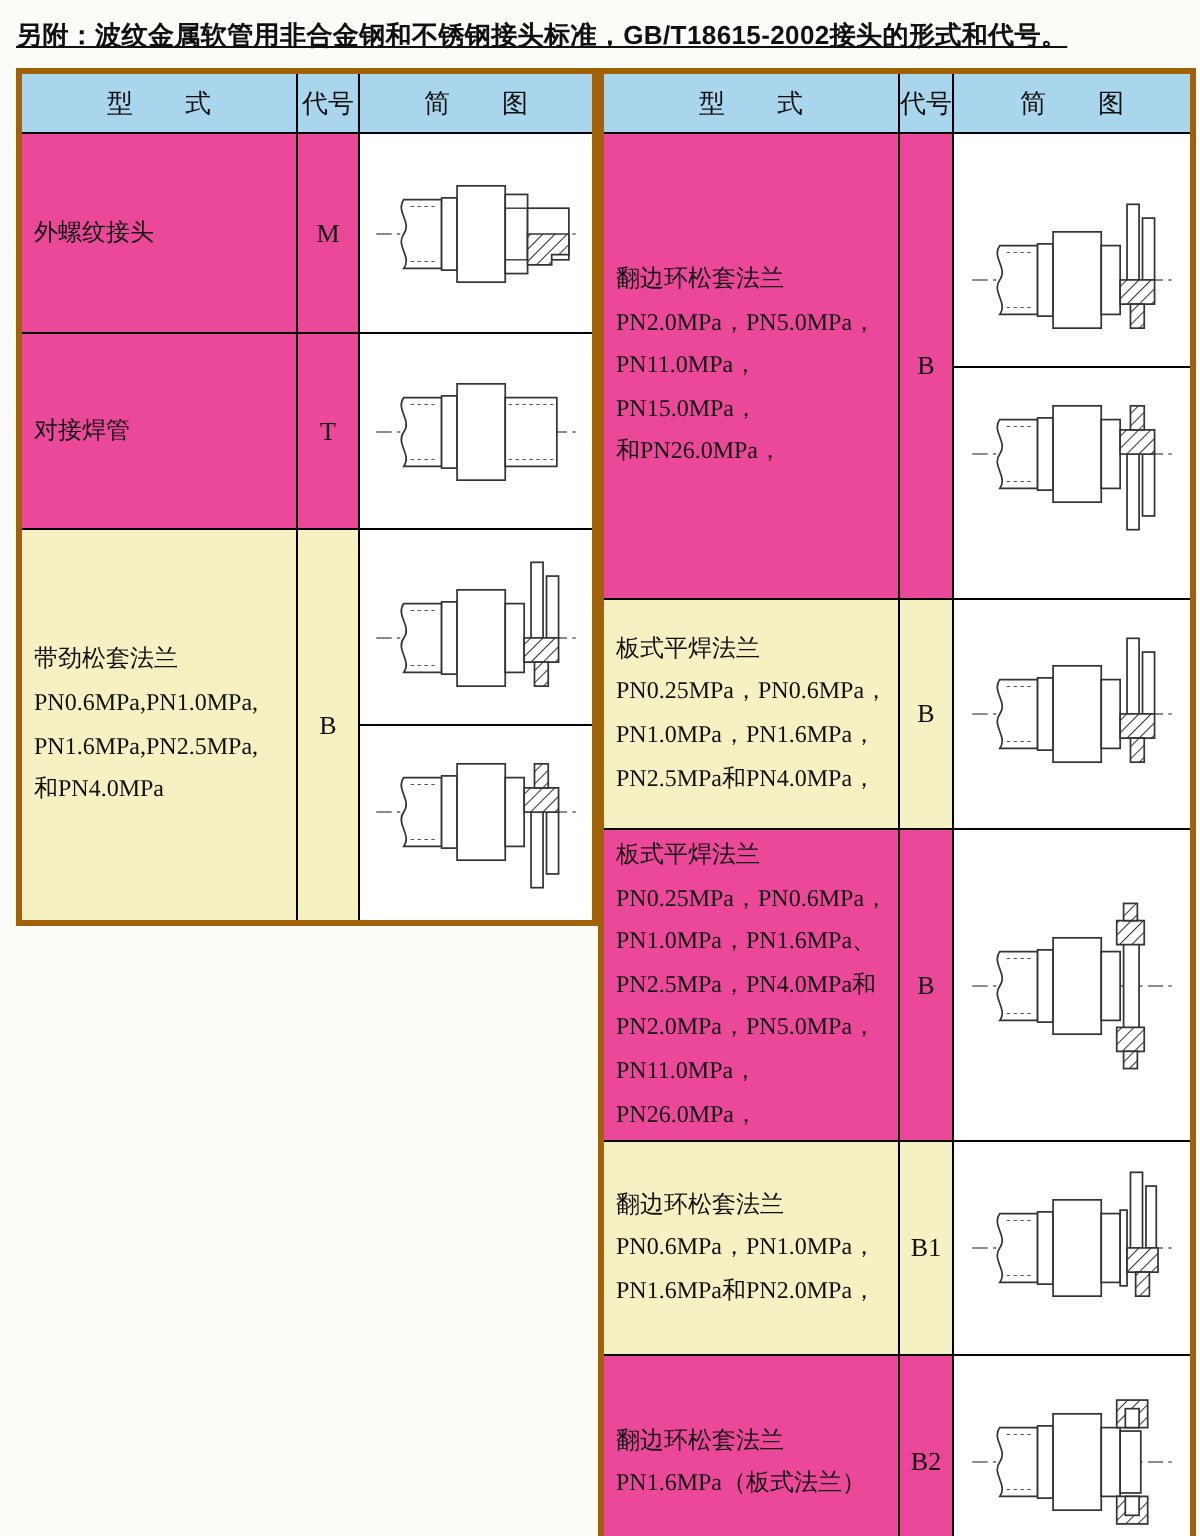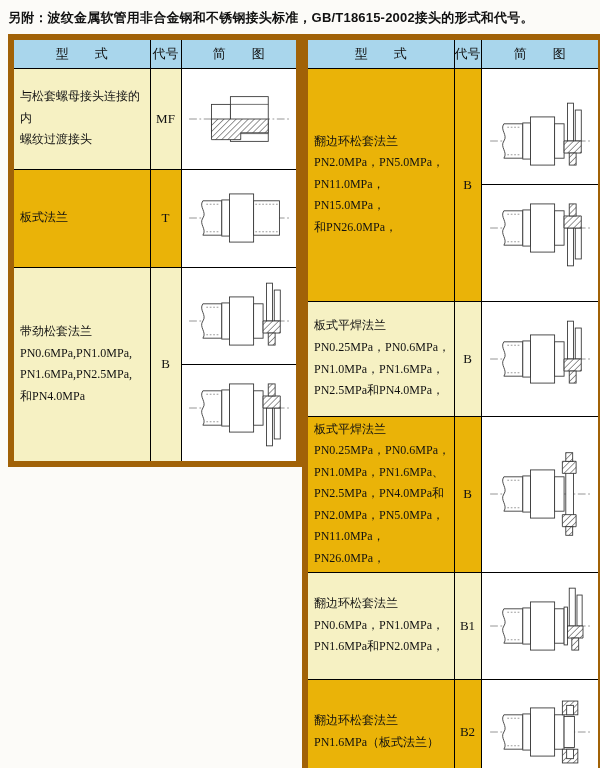--- a/index.html
+++ b/index.html
@@ -5,24 +5,24 @@
   html,body{margin:0;padding:0;}
   body{
     width:600px;height:768px;overflow:hidden;
     background:#fcfbf8;
     font-family:"Liberation Serif", serif;
     color:#111;
   }
   .title{
     padding:9px 6px 0 8px;
     font-family:"Liberation Sans", sans-serif;
-    font-weight:bold;font-size:13px;letter-spacing:0.2px;
+    font-weight:bold;font-size:13px;letter-spacing:0.2px;text-decoration:underline;
   }
   .tables{display:flex;align-items:flex-start;margin:7px 0 0 8px;}
-  table{border-collapse:collapse;table-layout:fixed;border:6px solid #a16207;background:#eab308;}
+  table{border-collapse:collapse;table-layout:fixed;border:3px solid #a16207;background:#ec4899;}
   td,th{border:1px solid #000;padding:0;overflow:hidden;}
   th{
     background:#a9d6ec;font-weight:normal;font-size:13px;
     font-family:"Liberation Serif", serif;
   }
   td.type{
     font-size:12px;line-height:1.8;white-space:pre-line;
     vertical-align:middle;padding:2px 2px 2px 6px;
   }
   td.code{text-align:center;vertical-align:middle;font-size:13px;}
@@ -55,37 +55,41 @@
         <col style="width:139px">
         <col style="width:31px">
         <col style="width:118px">
       </colgroup>
     <tbody>
         <tr style="height:31px">
       <th>型　　式</th>
       <th>代号</th>
       <th>简　　图</th>
     </tr>
-    <tr style="height:101px">
-      <td class="type hl">与松套螺母接头连接的内
-螺纹过渡接头</td>
-      <td class="code hl">MF</td>
-      <td class="diag">
-            <svg class="d" viewBox="0 0 120 100">
-              <line x1="2" y1="50" x2="118" y2="50" stroke="#666" stroke-width="0.8" stroke-dasharray="9 3 2 3"></line>
-              <rect x="28" y="33" width="22" height="34" fill="#fff" stroke="#333"></rect>
-     <rect x="50" y="24" width="44" height="52" fill="#fff" stroke="#333"></rect>
-     <line x1="50" y1="33" x2="94" y2="33" stroke="#333" stroke-width="0.8"></line>
-     <line x1="50" y1="67" x2="94" y2="67" stroke="#333" stroke-width="0.8"></line>
-     <path d="M28 50 H94 V66 H62 V74 H28 Z" fill="url(#hatch)" stroke="#333"></path>
+    <tr style="height:100px">
+      <td class="type">外螺纹接头</td>
+      <td class="code">M</td>
+      <td class="diag">
+            <svg class="d" viewBox="0 0 120 100">
+              <line x1="2" y1="50" x2="118" y2="50" stroke="#666" stroke-width="0.8" stroke-dasharray="9 3 2 3"></line>
+              <path d="M40 30 H18 C13 37 23 43 18 50 C13 57 23 63 18 70 H40 Z" fill="#fff" stroke="#333" stroke-width="1"></path>
+  <line x1="22" y1="34" x2="38" y2="34" stroke="#555" stroke-width="0.7" stroke-dasharray="2 2"></line>
+  <line x1="22" y1="66" x2="38" y2="66" stroke="#555" stroke-width="0.7" stroke-dasharray="2 2"></line>
+              <rect x="40" y="29" width="9" height="42" fill="#fff" stroke="#333"></rect>
+  <rect x="49" y="22" width="28" height="56" fill="#fff" stroke="#333"></rect>
+              <rect x="77" y="27" width="13" height="46" fill="#fff" stroke="#333"></rect>
+     <line x1="77" y1="35" x2="90" y2="35" stroke="#333" stroke-width="0.8"></line>
+     <line x1="77" y1="65" x2="90" y2="65" stroke="#333" stroke-width="0.8"></line>
+     <rect x="90" y="35" width="24" height="30" fill="#fff" stroke="#333"></rect>
+     <path d="M90 50 H114 V62 H104 V68 H90 Z" fill="url(#hatch)" stroke="#333"></path>
             </svg>
           </td>
     </tr>
     <tr style="height:98px">
-      <td class="type">板式法兰</td>
+      <td class="type">对接焊管</td>
       <td class="code">T</td>
       <td class="diag">
             <svg class="d" viewBox="0 0 120 100">
               <line x1="2" y1="50" x2="118" y2="50" stroke="#666" stroke-width="0.8" stroke-dasharray="9 3 2 3"></line>
               <path d="M40 30 H18 C13 37 23 43 18 50 C13 57 23 63 18 70 H40 Z" fill="#fff" stroke="#333" stroke-width="1"></path>
   <line x1="22" y1="34" x2="38" y2="34" stroke="#555" stroke-width="0.7" stroke-dasharray="2 2"></line>
   <line x1="22" y1="66" x2="38" y2="66" stroke="#555" stroke-width="0.7" stroke-dasharray="2 2"></line>
               <rect x="40" y="29" width="9" height="42" fill="#fff" stroke="#333"></rect>
   <rect x="49" y="22" width="28" height="56" fill="#fff" stroke="#333"></rect>
               <rect x="77" y="30" width="30" height="40" fill="#fff" stroke="#333"></rect>

